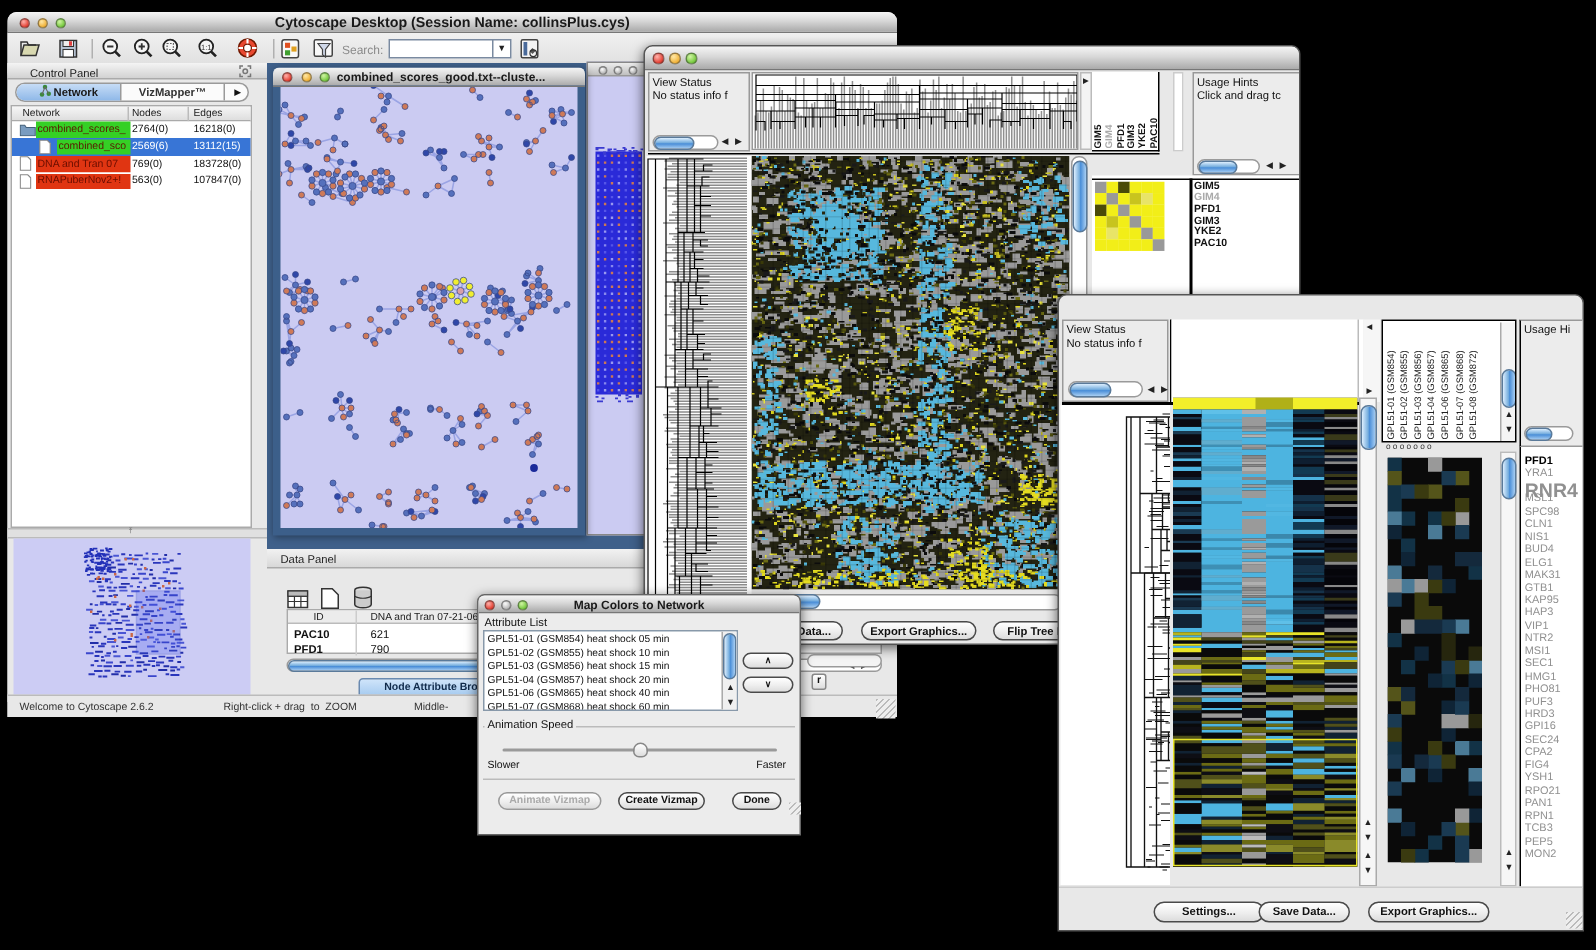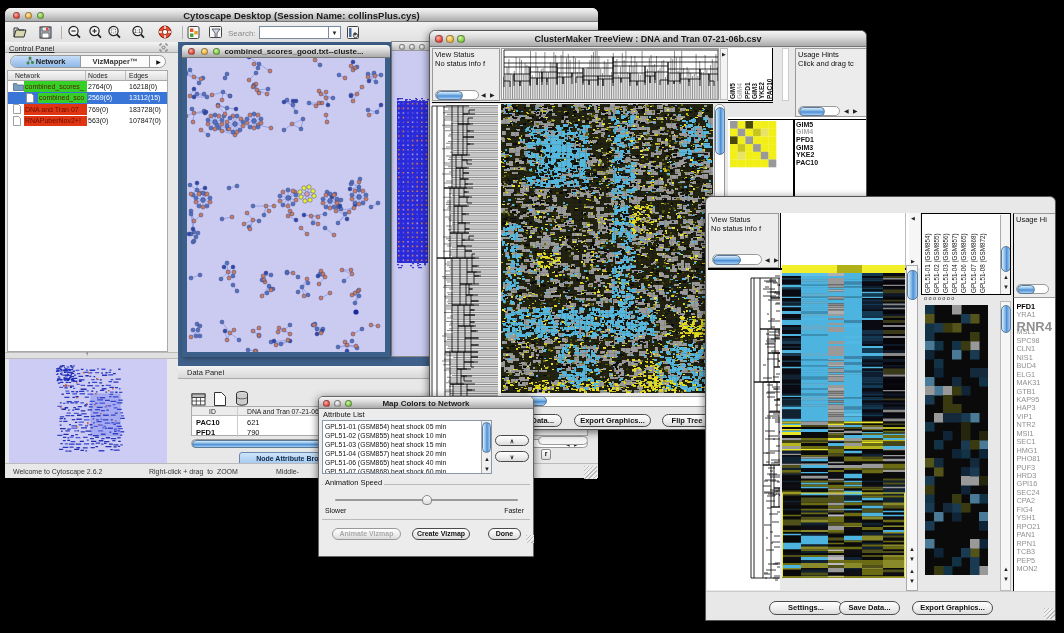--- a/index.html
+++ b/index.html
@@ -81,21 +81,21 @@
 <div class="abs" style="left:323px;top:3.5px;width:13px;height:13px;background:#fff;border:1px solid #7a8aa0;font-size:6px;text-align:center;line-height:12px;color:#222;">▼</div>
 <div class="abs" style="left:341px;top:3px;width:15px;height:15px;"><svg width="15" height="15">
           <rect x="1.5" y="1.5" width="11" height="12" rx="1" fill="#f4f4f4" stroke="#444"></rect>
           <rect x="3" y="3" width="2.5" height="9" fill="#4a6a9a"></rect>
           <path d="M7 9l2-2 2 2-2 2z" fill="#555"></path>
           <circle cx="9.5" cy="10.5" r="2.2" fill="none" stroke="#333" stroke-width=".8"></circle>
         </svg></div>
 </div>
 <div class="abs" style="left:0;top:34px;width:173px;height:426px;background:#e8e8e8;">
 <div class="abs" style="left:0;top:0;width:173px;height:11px;background:linear-gradient(#f4f4f4,#d2d2d2);border-bottom:1px solid #aaa;">
-        <span style="position:absolute;left:4px;top:1.5px;font-size:7.5px;color:#222;text-decoration:underline;">Control Panel</span>
+        <span style="position:absolute;left:15px;top:1.5px;font-size:7.5px;color:#222;">Control Panel</span>
         <svg width="9" height="9" style="position:absolute;left:154px;top:1px;">
           <path d="M1 3V1h2M6 1h2v2M8 6v2H6M3 8H1V6" stroke="#777" fill="none"></path>
           <circle cx="4.5" cy="4.5" r="1.5" fill="none" stroke="#777"></circle>
         </svg>
       </div>
 <div class="abs" style="left:5px;top:13px;width:156px;height:13px;border:1px solid #9a9a9a;border-radius:7px;background:#fbfbfb;overflow:hidden;">
         <div class="abs" style="left:0;top:0;width:70px;height:13px;background:linear-gradient(#c6dcf6,#85b2e6);border-right:1px solid #9a9a9a;text-align:center;font-size:7.5px;font-weight:bold;color:#1a1a1a;line-height:12px;"><svg width="8" height="9" style="vertical-align:-1px;">
             <circle cx="4" cy="2" r="1.5" fill="#3a8a3a"></circle>
             <circle cx="2" cy="7" r="1.5" fill="#3a8a3a"></circle>
             <circle cx="6.5" cy="6.5" r="1.5" fill="#3a8a3a"></circle>
@@ -243,21 +243,20 @@
       <span style="position:absolute;left:144px;top:4px;">Right-click + drag&nbsp; to&nbsp; ZOOM</span>
       <span style="position:absolute;left:271px;top:4px;">Middle-</span>
       <div class="grip" style="left:579px;top:2px;width:13px;height:13px;"></div>
     </div>
 </div>
 <div class="win" style="left:429px;top:30px;width:438px;height:400px;background:#e8e8e8;border:1px solid #555;border-radius:6px 6px 0 0;overflow:hidden;">
     <div class="tbar" style="left:0;top:0;width:436px;height:16px;border-radius:5px 5px 0 0;">
       <div class="lt lr" style="left:5px;top:4px;width:7.5px;height:7.5px;"></div>
       <div class="lt ly" style="left:16px;top:4px;width:7.5px;height:7.5px;"></div>
       <div class="lt lg" style="left:27px;top:4px;width:7.5px;height:7.5px;"></div>
-      <div class="tt" style="top:3px;font-size:9px;">ClusterMaker TreeView : DNA and Tran 07-21-06b.csv</div>
     </div>
     <div class="pan" style="left:2px;top:17px;width:68px;height:53px;">
       <span style="position:absolute;left:2px;top:1px;font-size:7.5px;color:#111;">View Status</span>
       <span style="position:absolute;left:2px;top:10px;font-size:7.5px;color:#111;">No status info f</span>
       <div class="aqtrack" style="left:2px;top:41px;width:44px;height:10px;"></div>
       <div class="aqpill" style="left:3px;top:41.5px;width:27px;height:9px;"></div>
       <span class="sarr" style="left:48px;top:43px;">◀</span>
       <span class="sarr" style="left:57px;top:43px;">▶</span>
     </div>
     <div class="abs" style="left:71px;top:17px;width:218px;height:52px;background:#fdfdfd;border:1px solid #999;overflow:hidden;"><svg width="218" height="52">

